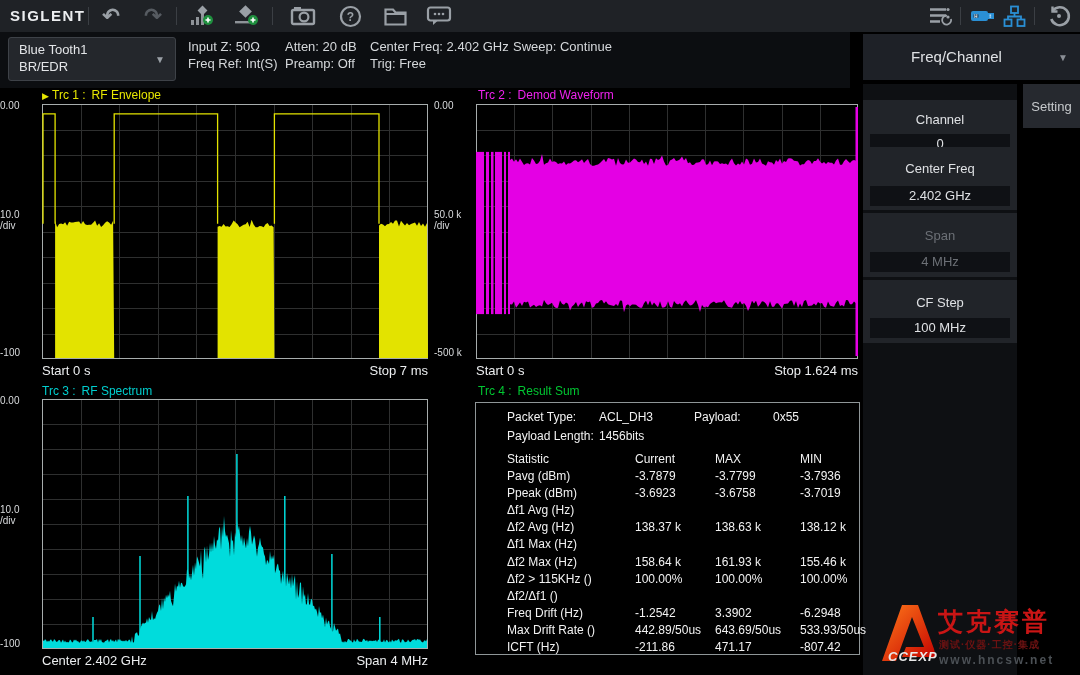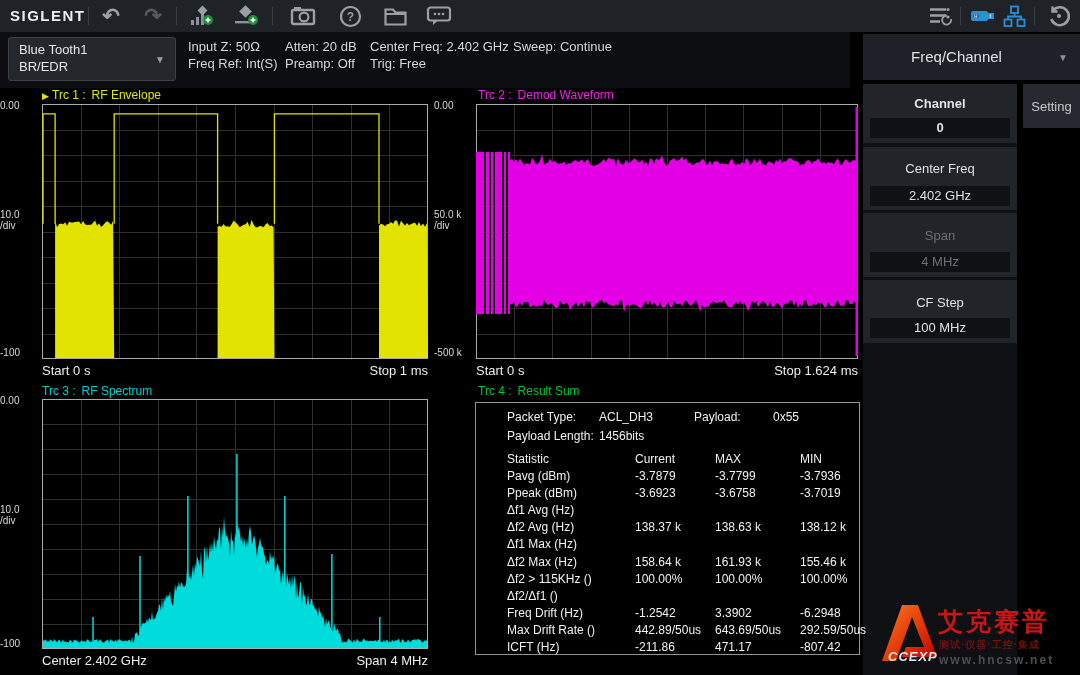--- a/index.html
+++ b/index.html
@@ -177,21 +177,21 @@
           <div></div>
         </div>
       </div>
   </div>
 
   <div id="side-header">
     <div class="txt">Freq/Channel</div>
     <div class="caret">▼</div>
   </div>
   <div id="side-col">
-      <div class="side-item" style="top: 0px; height: 59px; font-weight: bold;">
+      <div class="side-item" style="top: 16px; height: 59px;">
         <div class="lab" style="top: 12px;">Channel</div>
         <div class="val" style="top: 34px;">0</div>
       </div>
       <div class="side-item" style="top: 63px; height: 63px;">
         <div class="lab" style="top: 14px;">Center Freq</div>
         <div class="val" style="top: 39px;">2.402 GHz</div>
       </div>
       <div class="side-item disabled" style="top: 129px; height: 64px;">
         <div class="lab" style="top: 15px;">Span</div>
         <div class="val" style="top: 39px;">4 MHz</div>
@@ -233,21 +233,21 @@
         <line x1="1" y1="179.5" x2="385" y2="179.5"></line>
         <line x1="1" y1="204.5" x2="385" y2="204.5"></line>
         <line x1="1" y1="230.5" x2="385" y2="230.5"></line>
       </g>
       <rect x="0.5" y="0.5" width="385" height="254" fill="none" stroke="#a7adad" stroke-width="1"></rect>
       <path d="M13.1,254 L13.1,116.4 L15.1,123.2 L17.1,120.0 L19.1,119.6 L21.1,120.2 L23.1,118.2 L25.1,121.7 L27.1,117.7 L29.1,118.4 L31.1,118.4 L33.1,118.1 L35.1,117.7 L37.1,117.4 L39.1,120.2 L41.1,116.9 L43.1,120.2 L45.1,121.1 L47.1,120.7 L49.1,120.7 L51.1,118.8 L53.1,116.5 L55.1,121.7 L57.1,119.3 L59.1,123.0 L61.1,121.2 L63.1,118.8 L65.1,117.3 L67.1,118.6 L69.1,120.8 L71.1,116.7 L72.2,254 Z M175.6,254 L175.6,122.8 L177.6,122.1 L179.6,122.8 L181.6,120.1 L183.6,122.6 L185.6,122.2 L187.6,123.1 L189.6,120.2 L191.6,116.4 L193.6,118.6 L195.6,120.2 L197.6,123.2 L199.6,122.1 L201.6,120.8 L203.6,120.2 L205.6,117.8 L207.6,123.0 L209.6,115.8 L211.6,120.5 L213.6,123.3 L215.6,123.3 L217.6,122.0 L219.6,122.2 L221.6,123.3 L223.6,120.3 L225.6,119.1 L227.6,122.0 L229.6,121.5 L231.6,123.3 L232.4,254 Z M337.0,254 L337.0,121.5 L339.0,119.8 L341.0,120.4 L343.0,122.3 L345.0,120.2 L347.0,120.0 L349.0,118.1 L351.0,119.7 L353.0,116.4 L355.0,116.5 L357.0,122.5 L359.0,116.8 L361.0,119.2 L363.0,121.5 L365.0,118.9 L367.0,121.3 L369.0,120.1 L371.0,119.2 L373.0,118.4 L375.0,121.8 L377.0,118.1 L379.0,122.1 L381.0,119.4 L383.0,122.8 L385.0,118.9 L386.0,254 Z " fill="#e3e300" stroke="none"></path>
       <path d="M1.0,119.8 L1.0,9.9 L13.1,9.9 L13.1,119.8 M72.2,119.8 L72.2,9.9 L175.6,9.9 L175.6,119.8 M232.4,119.8 L232.4,9.9 L337.0,9.9 L337.0,119.8 " fill="none" stroke="#e3e300" stroke-width="1.3"></path>
     </svg>
   <div class="xlabs" style="left:42px;top:363px;width:386px">
     <span>Start 0 s</span>
-    <span>Stop 1 ms</span>
+    <span>Stop 7 ms</span>
   </div>
 
   <div class="trc-title" style="left:478px;top:88px;color:#ee22ee">
     <span class="pfx">Trc 2 :</span><span>Demod Waveform</span>
   </div>
   <div class="ylab" style="left:434px;top:100px">0.00</div>
   <div class="ylab" style="left:434px;top:209px">50.0 k</div>
   <div class="ylab" style="left:434px;top:220px">/div</div>
   <div class="ylab" style="left:434px;top:347px">-500 k</div>
   <svg class="plot" id="plot2" style="left:476px;top:104px" width="383" height="256">
@@ -393,21 +393,21 @@
       <div class="rrow">
         <span class="s0">Freq Drift (Hz)</span>
         <span class="s1">-1.2542</span>
         <span class="s2">3.3902</span>
         <span class="s3">-6.2948</span>
       </div>
       <div class="rrow">
         <span class="s0">Max Drift Rate ()</span>
         <span class="s1">442.89/50us</span>
         <span class="s2">643.69/50us</span>
-        <span class="s3">292.59/50us</span>
+        <span class="s3">533.93/50us</span>
       </div>
       <div class="rrow">
         <span class="s0">ICFT (Hz)</span>
         <span class="s1">-211.86</span>
         <span class="s2">471.17</span>
         <span class="s3">-807.42</span>
       </div>
     </div>
 
   <div id="wmark">

